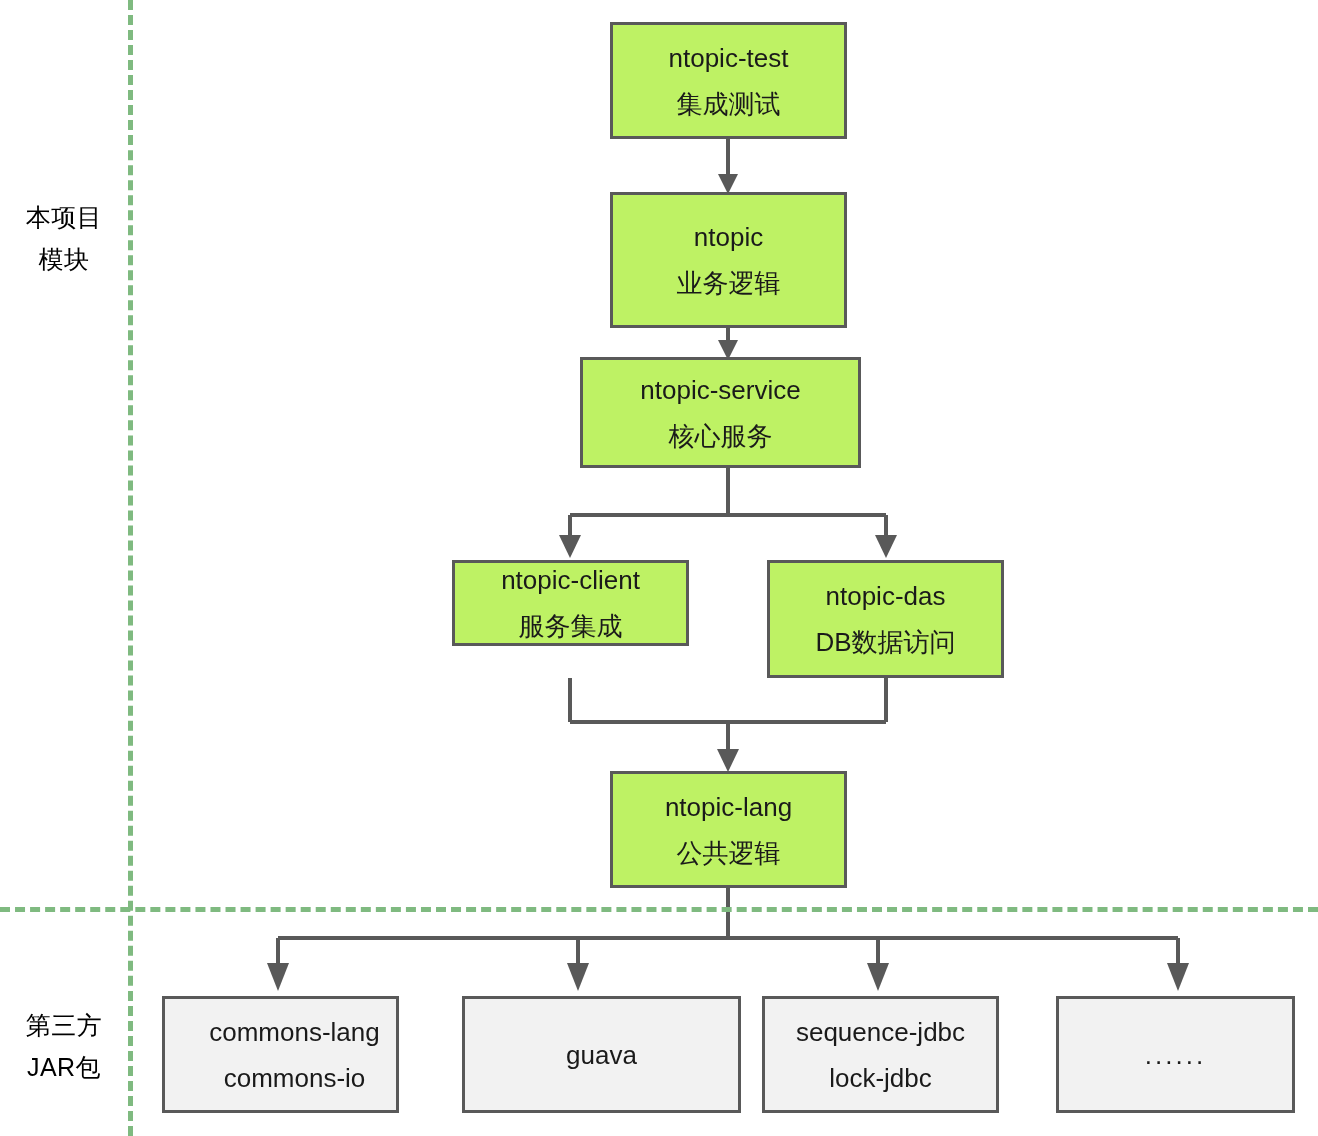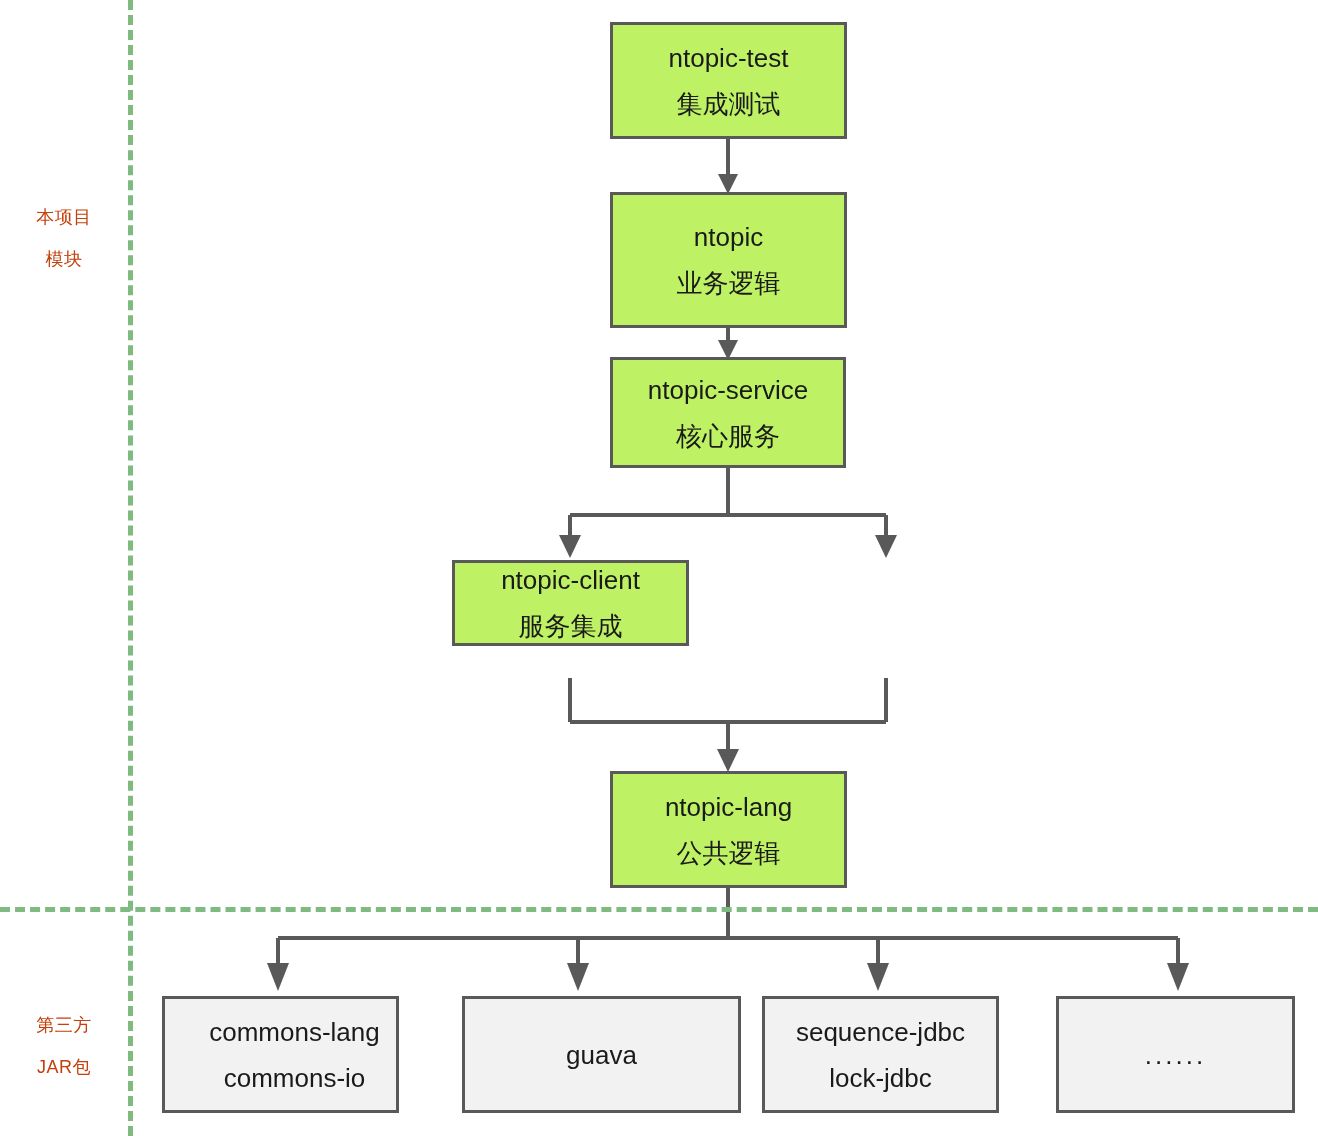--- a/index.html
+++ b/index.html
@@ -14,22 +14,22 @@
   #canvas {
     position: relative;
     width: 1318px;
     height: 1136px;
     background: #ffffff;
     overflow: hidden;
   }
   
   .section-label {
     position: absolute;
-    color: #c2410c;
-    font-size: 18px;
+    color: #000000;
+    font-size: 25px;
     line-height: 42px;
     text-align: center;
     white-space: nowrap;
     letter-spacing: 0.5px;
   }
   .section-label .lbl-line { display: block; }
   
   .node {
     position: absolute;
     box-sizing: border-box;
@@ -134,30 +134,34 @@
   <div class="node" style="left:610px; top:22px; width:237px; height:117px;">
     <span class="node-line">ntopic-test</span>
     <span class="node-line">集成测试</span>
   </div>
 
   <div class="node" style="left:610px; top:192px; width:237px; height:136px;">
     <span class="node-line">ntopic</span>
     <span class="node-line">业务逻辑</span>
   </div>
 
-  <div class="node" style="left:610px; top:357px; width:236px; height:111px;">
+  <div class="node" style="left:580px; top:357px; width:281px; height:111px;">
     <span class="node-line">ntopic-service</span>
     <span class="node-line">核心服务</span>
   </div>
 
   <div class="node" style="left:452px; top:560px; width:237px; height:86px;">
     <span class="node-line">ntopic-client</span>
     <span class="node-line">服务集成</span>
   </div>
 
+  <div class="node" style="left:767px; top:560px; width:237px; height:118px;">
+    <span class="node-line">ntopic-das</span>
+    <span class="node-line">DB数据访问</span>
+  </div>
 
   <div class="node" style="left:610px; top:771px; width:237px; height:117px;">
     <span class="node-line">ntopic-lang</span>
     <span class="node-line">公共逻辑</span>
   </div>
 
   <div class="node shaded" style="left:162px; top:996px; width:237px; height:117px;padding-left:28px;">
     <span class="node-line">commons-lang</span>
     <span class="node-line">commons-io</span>
   </div>

